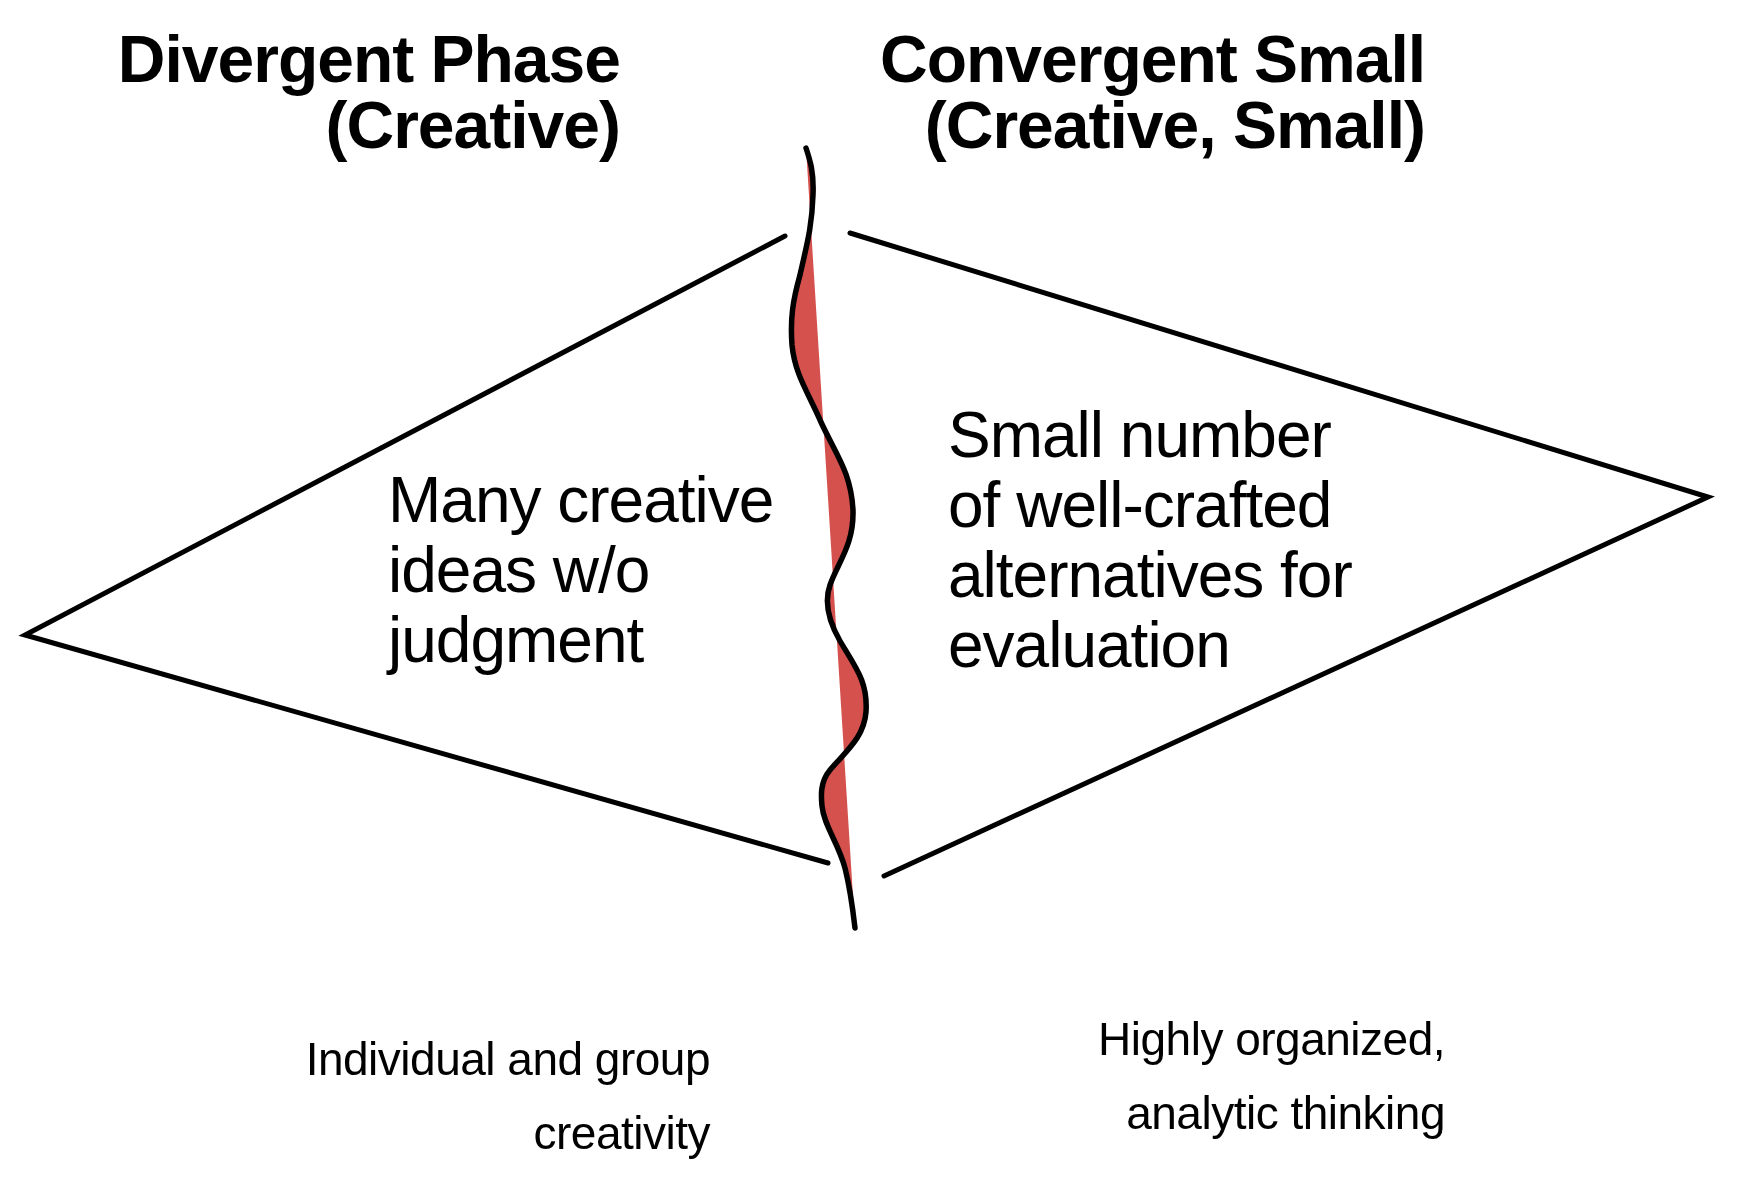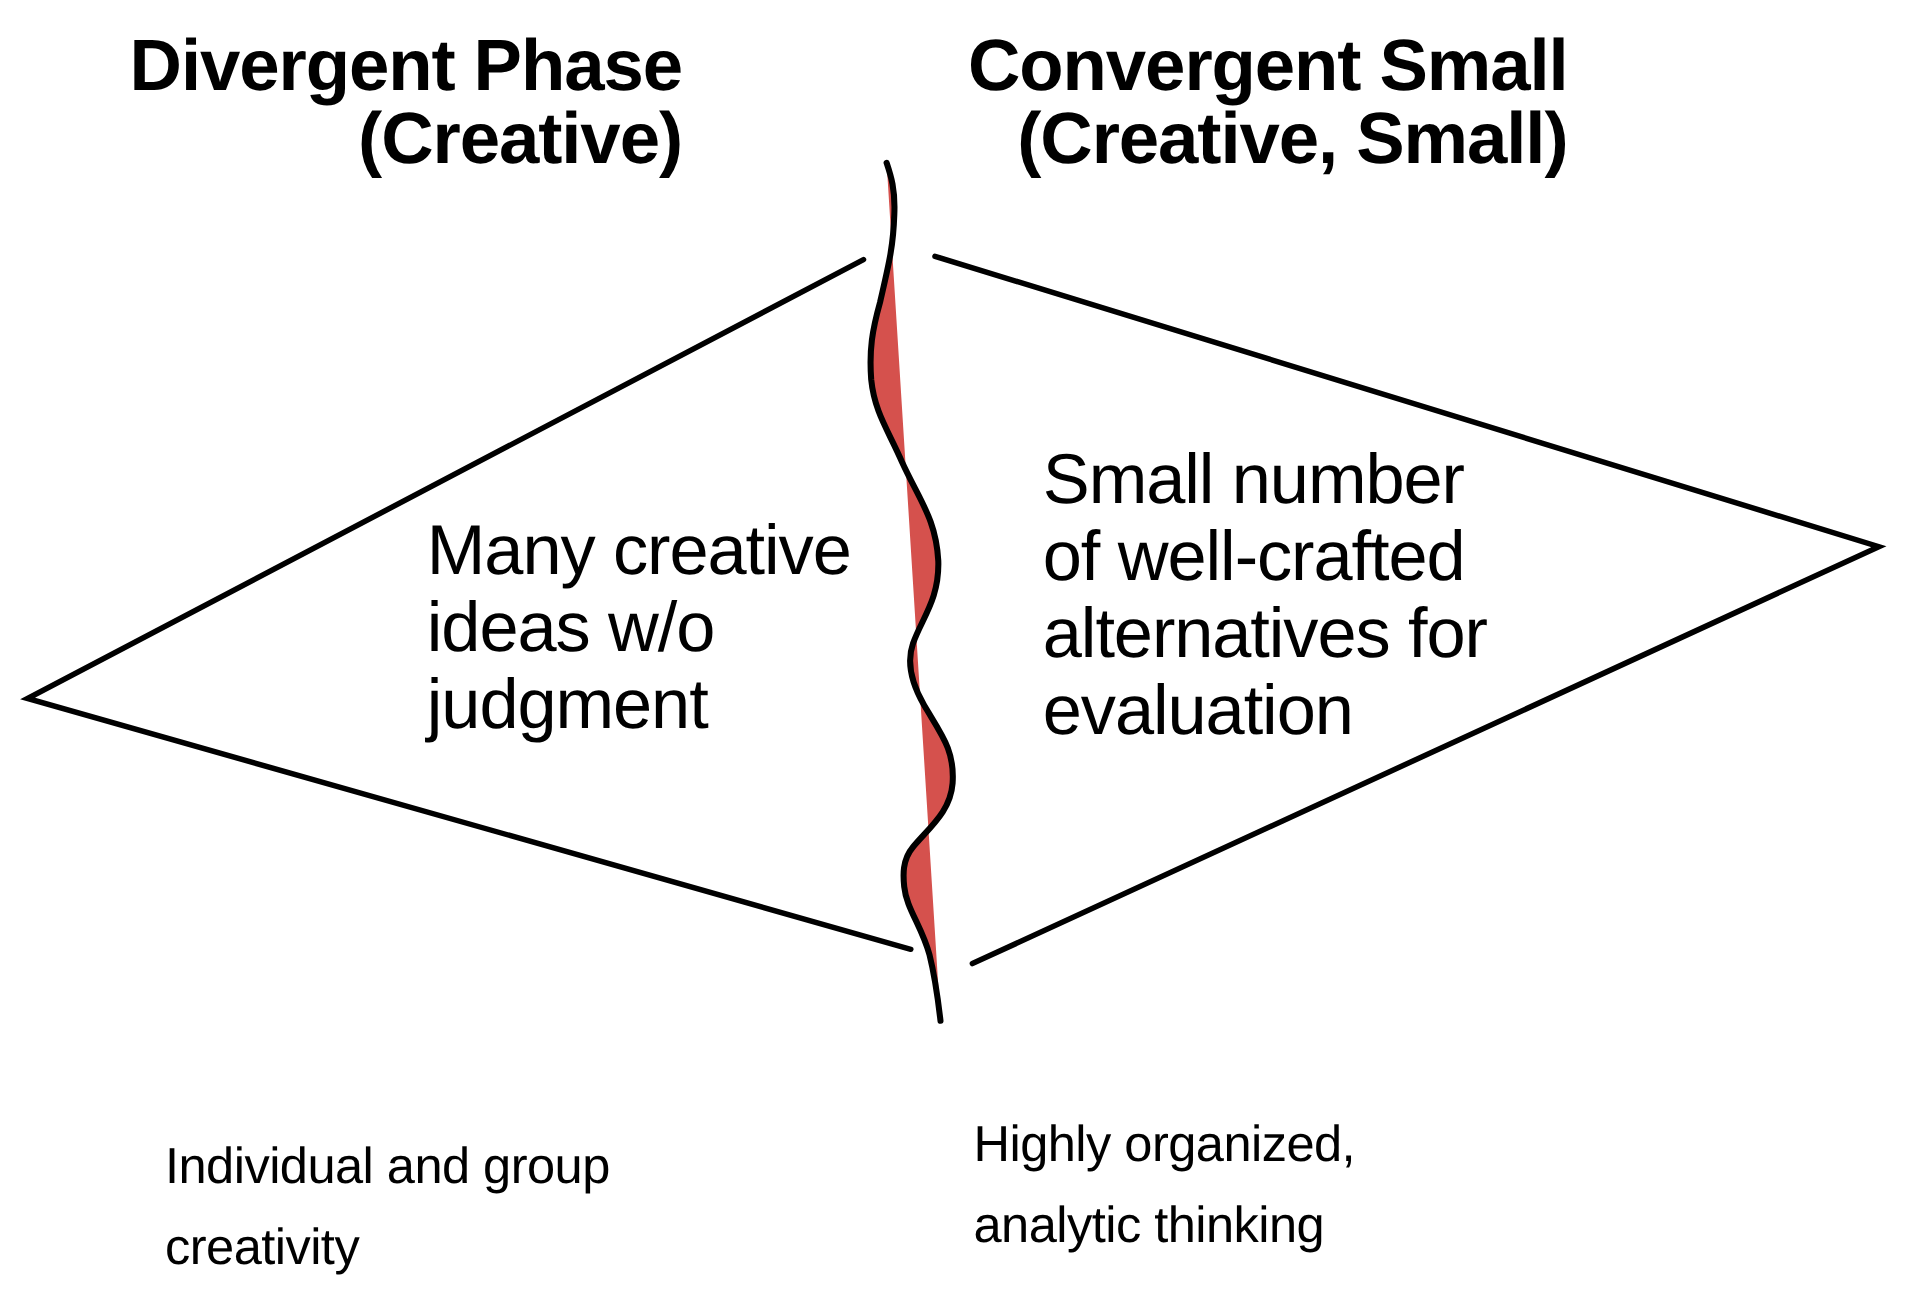--- a/index.html
+++ b/index.html
@@ -28,21 +28,21 @@
     letter-spacing: -1px;
     white-space: pre-line;
     text-align: left;
   }
   .caption {
     font-size: 46px;
     font-weight: 400;
     line-height: 74px;
     letter-spacing: -0.5px;
     white-space: pre-line;
-    text-align: left;
+    text-align: right;
   }
   svg.shape-layer { position: absolute; left: 0; top: 0; }
 </style>
 </head>
 <body>
 
 <div class="canvas">
 
   <svg class="shape-layer" width="1741" height="1190" viewBox="0 0 1741 1190">
 

